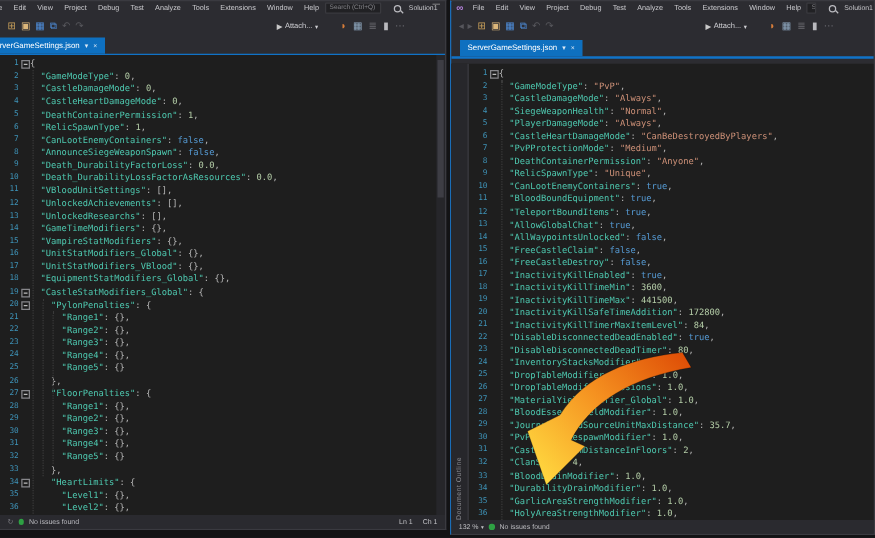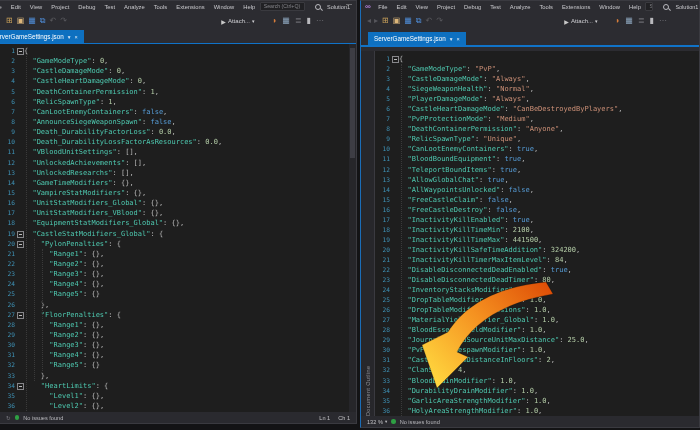--- a/index.html
+++ b/index.html
@@ -464,31 +464,31 @@
             <span class="code"><span class="pun">  </span><span class="key">"FreeCastleDestroy"</span><span class="pun">: </span><span class="bool">false</span><span class="pun">,</span></span>
           </div>
           <div class="row">
             <span class="ln">17</span>
             <span class="fold"></span>
             <span class="code"><span class="pun">  </span><span class="key">"InactivityKillEnabled"</span><span class="pun">: </span><span class="bool">true</span><span class="pun">,</span></span>
           </div>
           <div class="row">
             <span class="ln">18</span>
             <span class="fold"></span>
-            <span class="code"><span class="pun">  </span><span class="key">"InactivityKillTimeMin"</span><span class="pun">: </span><span class="num">2100</span><span class="pun">,</span></span>
+            <span class="code"><span class="pun">  </span><span class="key">"InactivityKillTimeMin"</span><span class="pun">: </span><span class="num">3600</span><span class="pun">,</span></span>
           </div>
           <div class="row">
             <span class="ln">19</span>
             <span class="fold"></span>
             <span class="code"><span class="pun">  </span><span class="key">"InactivityKillTimeMax"</span><span class="pun">: </span><span class="num">441500</span><span class="pun">,</span></span>
           </div>
           <div class="row">
             <span class="ln">20</span>
             <span class="fold"></span>
-            <span class="code"><span class="pun">  </span><span class="key">"InactivityKillSafeTimeAddition"</span><span class="pun">: </span><span class="num">324200</span><span class="pun">,</span></span>
+            <span class="code"><span class="pun">  </span><span class="key">"InactivityKillSafeTimeAddition"</span><span class="pun">: </span><span class="num">172800</span><span class="pun">,</span></span>
           </div>
           <div class="row">
             <span class="ln">21</span>
             <span class="fold"></span>
             <span class="code"><span class="pun">  </span><span class="key">"InactivityKillTimerMaxItemLevel"</span><span class="pun">: </span><span class="num">84</span><span class="pun">,</span></span>
           </div>
           <div class="row">
             <span class="ln">22</span>
             <span class="fold"></span>
             <span class="code"><span class="pun">  </span><span class="key">"DisableDisconnectedDeadEnabled"</span><span class="pun">: </span><span class="bool">true</span><span class="pun">,</span></span>
@@ -519,21 +519,21 @@
             <span class="code"><span class="pun">  </span><span class="key">"MaterialYieldModifier_Global"</span><span class="pun">: </span><span class="num">1.0</span><span class="pun">,</span></span>
           </div>
           <div class="row">
             <span class="ln">28</span>
             <span class="fold"></span>
             <span class="code"><span class="pun">  </span><span class="key">"BloodEssenceYieldModifier"</span><span class="pun">: </span><span class="num">1.0</span><span class="pun">,</span></span>
           </div>
           <div class="row">
             <span class="ln">29</span>
             <span class="fold"></span>
-            <span class="code"><span class="pun">  </span><span class="key">"JournalVBloodSourceUnitMaxDistance"</span><span class="pun">: </span><span class="num">25.0</span><span class="pun">,</span></span>
+            <span class="code"><span class="pun">  </span><span class="key">"JournalVBloodSourceUnitMaxDistance"</span><span class="pun">: </span><span class="num">35.7</span><span class="pun">,</span></span>
           </div>
           <div class="row">
             <span class="ln">30</span>
             <span class="fold"></span>
             <span class="code"><span class="pun">  </span><span class="key">"PvPVampireRespawnModifier"</span><span class="pun">: </span><span class="num">1.0</span><span class="pun">,</span></span>
           </div>
           <div class="row">
             <span class="ln">31</span>
             <span class="fold"></span>
             <span class="code"><span class="pun">  </span><span class="key">"CastleMinimumDistanceInFloors"</span><span class="pun">: </span><span class="num">2</span><span class="pun">,</span></span>

